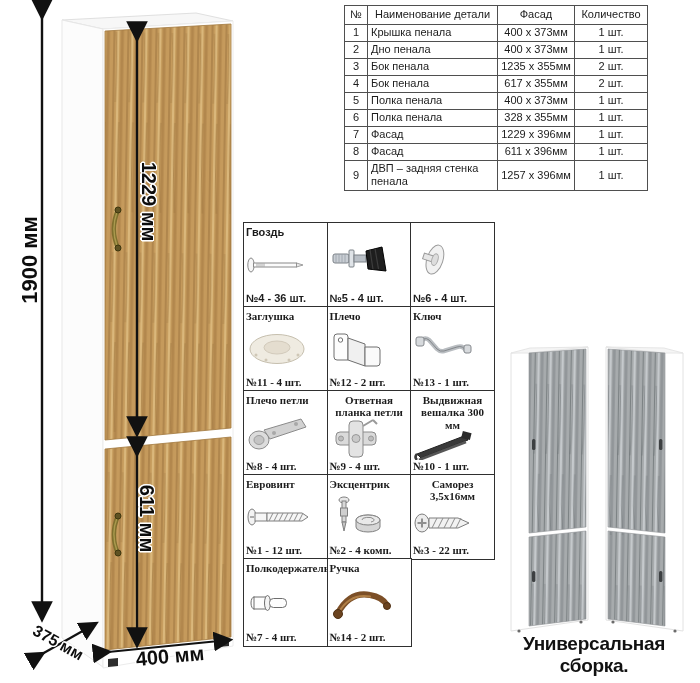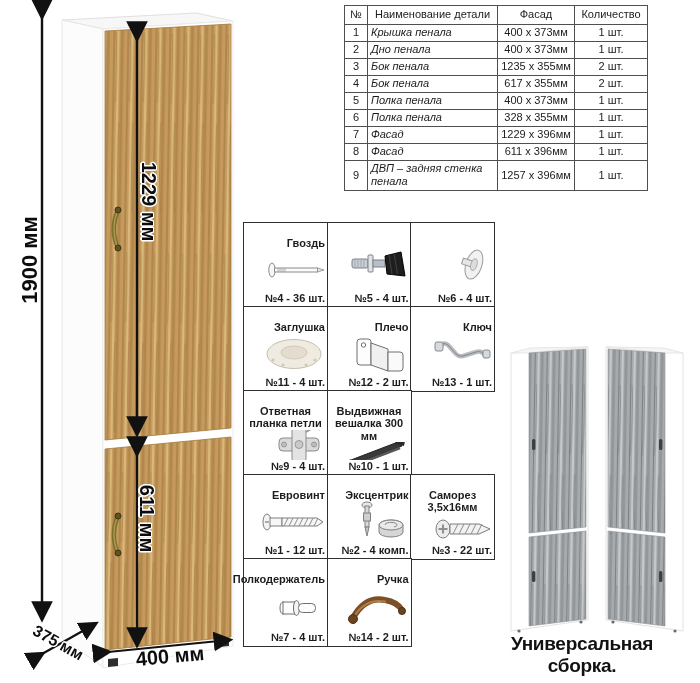--- a/index.html
+++ b/index.html
@@ -16,36 +16,36 @@
   .dim-depth{left:11px;top:634px;width:94px;font-size:16px;transform:rotate(29deg);}
   .dim-width{left:115px;top:645px;width:110px;font-size:20px;transform:rotate(-5deg);}
   
   .parts-table{position:absolute;left:344px;top:5px;width:303px;border-collapse:collapse;
                table-layout:fixed;font-size:11px;background:#fff;}
   .parts-table th,.parts-table td{border:1px solid #4f4f4f;padding:1px 3px;line-height:1.22;
                font-weight:normal;overflow:hidden;}
   .parts-table th{height:16px;text-align:center;}
   .parts-table td{height:14px;}
   .parts-table .c0,.parts-table .c2,.parts-table .c3{text-align:center;}
-  .parts-table .c1{text-align:left;font-style:italic;}
+  .parts-table .c1{text-align:left;}
   
   .hw-grid{position:absolute;left:243px;top:222px;}
   .hw-row{display:flex;}
-  .hw-row + .hw-row{margin-top:-1.5px;}
+  .hw-row + .hw-row{margin-top:-1.5px;font-family:Liberation Serif, serif;}
   .hw-cell{width:85px;height:85.5px;border:1.5px solid #2f2f2f;background:#fff;
-           box-sizing:border-box;display:flex;flex-direction:column;align-items:flex-end;
-           padding:14px 2px 3px;}
+           box-sizing:border-box;display:flex;flex-direction:column;align-items:flex-start;
+           padding:3px 2px 3px;}
   .hw-cell + .hw-cell{margin-left:-1.5px;}
   .hw-row:last-child .hw-cell{height:89px;}
   .hw-title{font-size:11px;font-weight:bold;text-align:center;line-height:1.12;}
   .hw-icon{flex:1;display:flex;align-items:center;justify-content:center;min-height:0;overflow:hidden;}
   .hw-qty{font-size:11px;font-weight:bold;white-space:nowrap;}
   
   .variants{position:absolute;left:497px;top:343px;width:200px;height:292px;}
-  .variants-caption{position:absolute;left:476px;top:633px;width:212px;text-align:center;
+  .variants-caption{position:absolute;left:488px;top:633px;width:212px;text-align:center;
                     font-size:19px;font-weight:bold;color:#111;letter-spacing:-0.3px;}
 </style>
 </head>
 <body>
 
 <div class="stage">
 
   <div style="position:absolute;left:0;top:0;width:245px;height:683px;">
     <svg width="245" height="683" viewBox="0 0 245 683">
       <defs>
@@ -245,20 +245,33 @@
               <path d="M7 11 q4 -7 9 -3 l8 9 q3 3 7 2 l13 -4 q6 -2 9 4" fill="none" stroke="#83878b" stroke-width="1" stroke-linecap="round"></path>
               <rect x="3" y="5" width="8" height="9" rx="2" fill="#d7dadd" stroke="#85898d"></rect>
               <rect x="51" y="13" width="7" height="8" rx="2" fill="#d7dadd" stroke="#85898d"></rect>
             </svg>
           </div>
           <div class="hw-qty">№13 - 1 шт.</div>
         </div>
       </div>
       <div class="hw-row">
         <div class="hw-cell">
+          <div class="hw-title">Плечо петли</div>
+          <div class="hw-icon">
+            <svg width="62" height="38" viewBox="0 0 62 38">
+              <ellipse cx="13" cy="26" rx="10" ry="9" fill="#dcdcdc" stroke="#8b8b8b"></ellipse>
+              <ellipse cx="13" cy="26" rx="5" ry="4.5" fill="#c4c4c4" stroke="#9e9e9e"></ellipse>
+              <polygon points="18,16 55,5 60,13 24,25" fill="#d2d2d2" stroke="#8b8b8b"></polygon>
+              <circle cx="50" cy="10" r="2" fill="#a8a8a8"></circle>
+              <circle cx="28" cy="19" r="2" fill="#a8a8a8"></circle>
+            </svg>
+          </div>
+          <div class="hw-qty">№8 - 4 шт.</div>
+        </div>
+        <div class="hw-cell">
           <div class="hw-title">Ответная планка петли</div>
           <div class="hw-icon">
             <svg width="52" height="42" viewBox="0 0 52 42">
               <rect x="6" y="14" width="40" height="13" rx="4" fill="#dadada" stroke="#8b8b8b"></rect>
               <rect x="19" y="3" width="14" height="36" rx="4" fill="#e3e3e3" stroke="#8b8b8b"></rect>
               <circle cx="26" cy="20.5" r="4" fill="#c9c9c9" stroke="#999"></circle>
               <circle cx="11" cy="20.5" r="2.5" fill="#bdbdbd" stroke="#999"></circle>
               <circle cx="41" cy="20.5" r="2.5" fill="#bdbdbd" stroke="#999"></circle>
               <path d="M33 8 l10 -6 M43 2 l4 4" stroke="#9a9a9a" stroke-width="2"></path>
             </svg>

